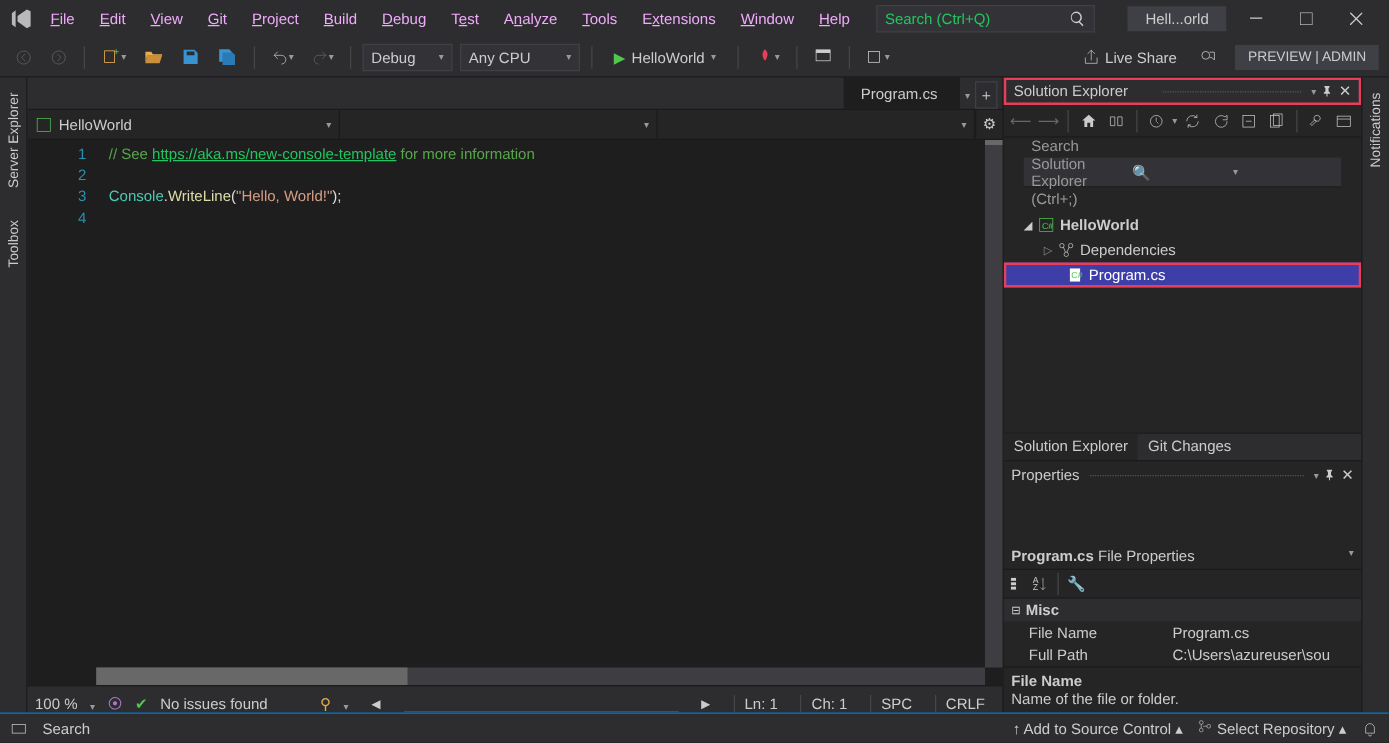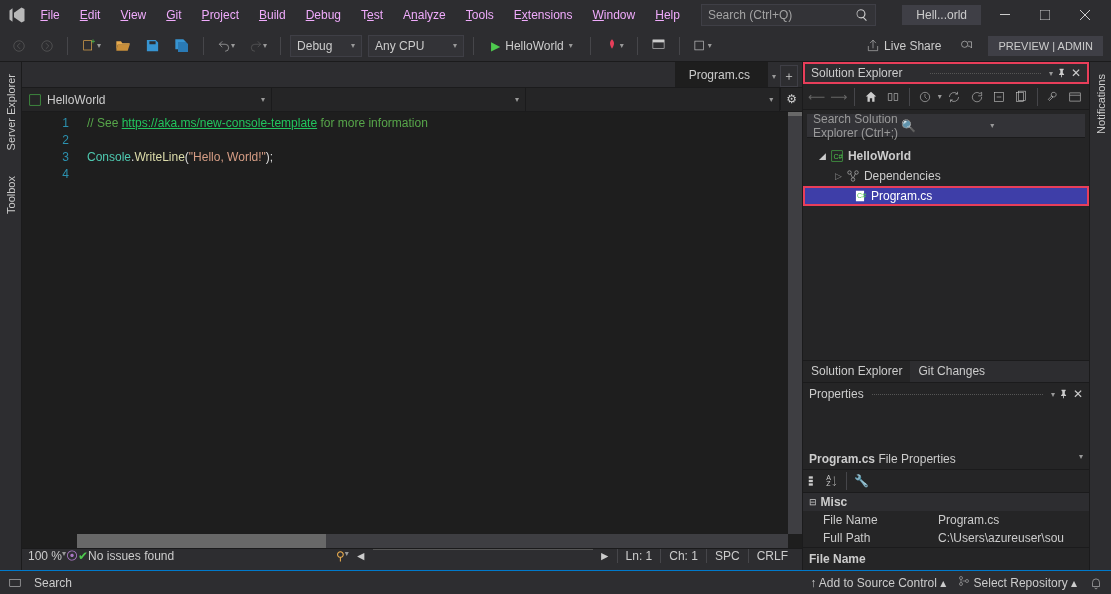--- a/index.html
+++ b/index.html
@@ -2,21 +2,21 @@
 <html><head>
 <meta charset="utf-8">
 <style>
 * { margin: 0; padding: 0; box-sizing: border-box; font-family: 'Segoe UI', Tahoma, sans-serif; font-size: 12px; }
 body { background: #2d2d30; color: #ccc; width: 1111px; height: 594px; overflow: hidden; display: flex; flex-direction: column; }
 .titlebar { height: 30px; background: #2d2d30; display: flex; align-items: center; padding: 0 6px; gap: 4px; }
 .titlebar .logo { width: 22px; height: 22px; display: flex; align-items: center; justify-content: center; }
 .menu { display: flex; gap: 2px; }
 .menu-item { padding: 4px 9px; color: #f0abfc; cursor: pointer; }
 .menu-item u { text-decoration: underline; }
-.searchbox { margin-left: 8px; background: #333337; border: 1px solid #3f3f46; height: 22px; width: 180px; display: flex; align-items: center; padding: 1px 6px; color: #a3a3a3; }
+.searchbox { margin-left: 8px; background: #333337; border: 1px solid #3f3f46; height: 22px; width: 180px; display: flex; align-items: center; padding: 1px 6px; color: #22c55e; }
 .searchbox span { flex: 1; }
 .win-title { background: #3f3f46; color: #ccc; padding: 3px 14px; margin-left: 22px; }
 .win-btns { margin-left: auto; display: flex; gap: 0; }
 .win-btn { width: 40px; height: 28px; display: flex; align-items: center; justify-content: center; color: #ccc; cursor: pointer; }
 .toolbar { height: 32px; background: #2d2d30; border-bottom: 1px solid #1b1b1c; display: flex; align-items: center; padding: 0 8px; gap: 6px; }
 .tb-sep { width: 1px; height: 18px; background: #46464a; margin: 0 3px; }
 .tb-btn { height: 22px; padding: 0 4px; display: flex; align-items: center; cursor: pointer; color: #ccc; }
 .tb-combo { background: #333337; border: 1px solid #3f3f46; height: 22px; padding: 0 6px; display: flex; align-items: center; gap: 5px; color: #ccc; cursor: pointer; }
 .tb-run { display: flex; align-items: center; gap: 5px; height: 22px; padding: 0 8px; cursor: pointer; color: #ccc; }
 .tb-run .play { color: #4ec94e; }
@@ -34,34 +34,34 @@
 .nav-combo:first-child { max-width: 250px; }
 .code-body { flex: 1; display: flex; position: relative; font-family: Consolas, monospace; font-size: 13px; }
 .gutter { width: 55px; background: #1e1e1e; text-align: right; padding: 3px 8px 0 0; color: #2b91af; line-height: 17px; }
 .code { flex: 1; padding: 3px 0 0 10px; line-height: 17px; white-space: pre; color: #dcdcaa; }
 .c-comment { color: #57a64a; }
 .c-link { color: #22c55e; text-decoration: underline; }
 .c-type { color: #4ec9b0; }
 .c-method { color: #dcdcaa; }
 .c-string { color: #d69d85; }
 .c-punct { color: #dcdcdc; }
-.editor-footer { height: 22px; background: #2d2d30; border-top: 1px solid #1b1b1c; display: flex; align-items: flex-start; padding: 0 6px; color: #ccc; font-size: 11px; }
+.editor-footer { height: 22px; background: #2d2d30; border-top: 1px solid #1b1b1c; display: flex; align-items: flex-end; padding: 0 6px; gap: 10px; color: #ccc; font-size: 11px; }
 .editor-footer .spacer { flex: 1; }
 .sb-cell { border-left: 1px solid #46464a; padding: 0 8px; }
 .scroll-h { height: 14px; background: #3e3e42; position: absolute; bottom: 0; left: 55px; right: 14px; }
 .scroll-h-thumb { height: 100%; width: 35%; background: #686868; }
 .scroll-v { width: 14px; background: #3e3e42; position: absolute; top: 0; right: 0; bottom: 14px; }
 .scroll-v-thumb { width: 100%; height: 4px; background: #686868; }
 .side-panel { width: 287px; background: #252526; display: flex; flex-direction: column; border-left: 1px solid #1b1b1c; }
 .panel-header { height: 22px; background: #2d2d30; display: flex; align-items: center; padding: 0 6px; color: #ccc; gap: 4px; border: 2px solid #e83e5a; }
 .panel-header .title { flex: 1; }
 .dots { flex:1; height:1px; border-top: 1px dotted #555; margin: 0 4px;}
 .panel-tb { height: 26px; display: flex; align-items: center; padding: 0 4px; gap: 3px; border-bottom: 1px solid #1b1b1c; }
 .panel-tb .icn { width: 20px; height: 20px; display: flex; align-items: center; justify-content: center; cursor: pointer; color: #ccc; }
-.panel-search { height: 24px; background: #333337; margin: 4px; display: flex; align-items: center; padding: 0 6px; color: #999; border-bottom: 1px solid #1b1b1c; }
+.panel-search { height: 24px; background: #333337; margin: 16px; display: flex; align-items: center; padding: 0 6px; color: #999; border-bottom: 1px solid #1b1b1c; }
 .panel-search span { flex: 1; }
 .tree { flex: 1; padding: 4px 0; overflow: auto; }
 .tree-row { display: flex; align-items: center; height: 20px; padding: 0 4px; color: #ccc; cursor: pointer; gap: 4px; }
 .tree-row.sel { background: #3e3ea8; color: #fff; }
 .tree-row.hl { border: 2px solid #e83e5a; }
 .indent { display: inline-block; }
 .bold { font-weight: 600; }
 .panel-tabs { height: 22px; background: #2d2d30; display: flex; border-top: 1px solid #1b1b1c; }
 .ptab { padding: 3px 8px; cursor: pointer; color: #ccc; }
 .ptab.active { background: #252526; }
@@ -454,20 +454,21 @@
       <div class="props-row">
         <div class="k">File Name</div>
           <div class="v">Program.cs</div>
       </div>
       <div class="props-row">
         <div class="k">Full Path</div>
           <div class="v">C:\Users\azureuser\sou</div>
       </div>
       <div class="props-desc">
         <div class="t">File Name</div>
+        <div>Name of the file or folder.</div>
       </div>
     </div>
   </div>
 
   <div class="right-rail">
     <div class="rail-tab">Notifications</div>
   </div>
 </div>
 
 <div class="statusbar">

